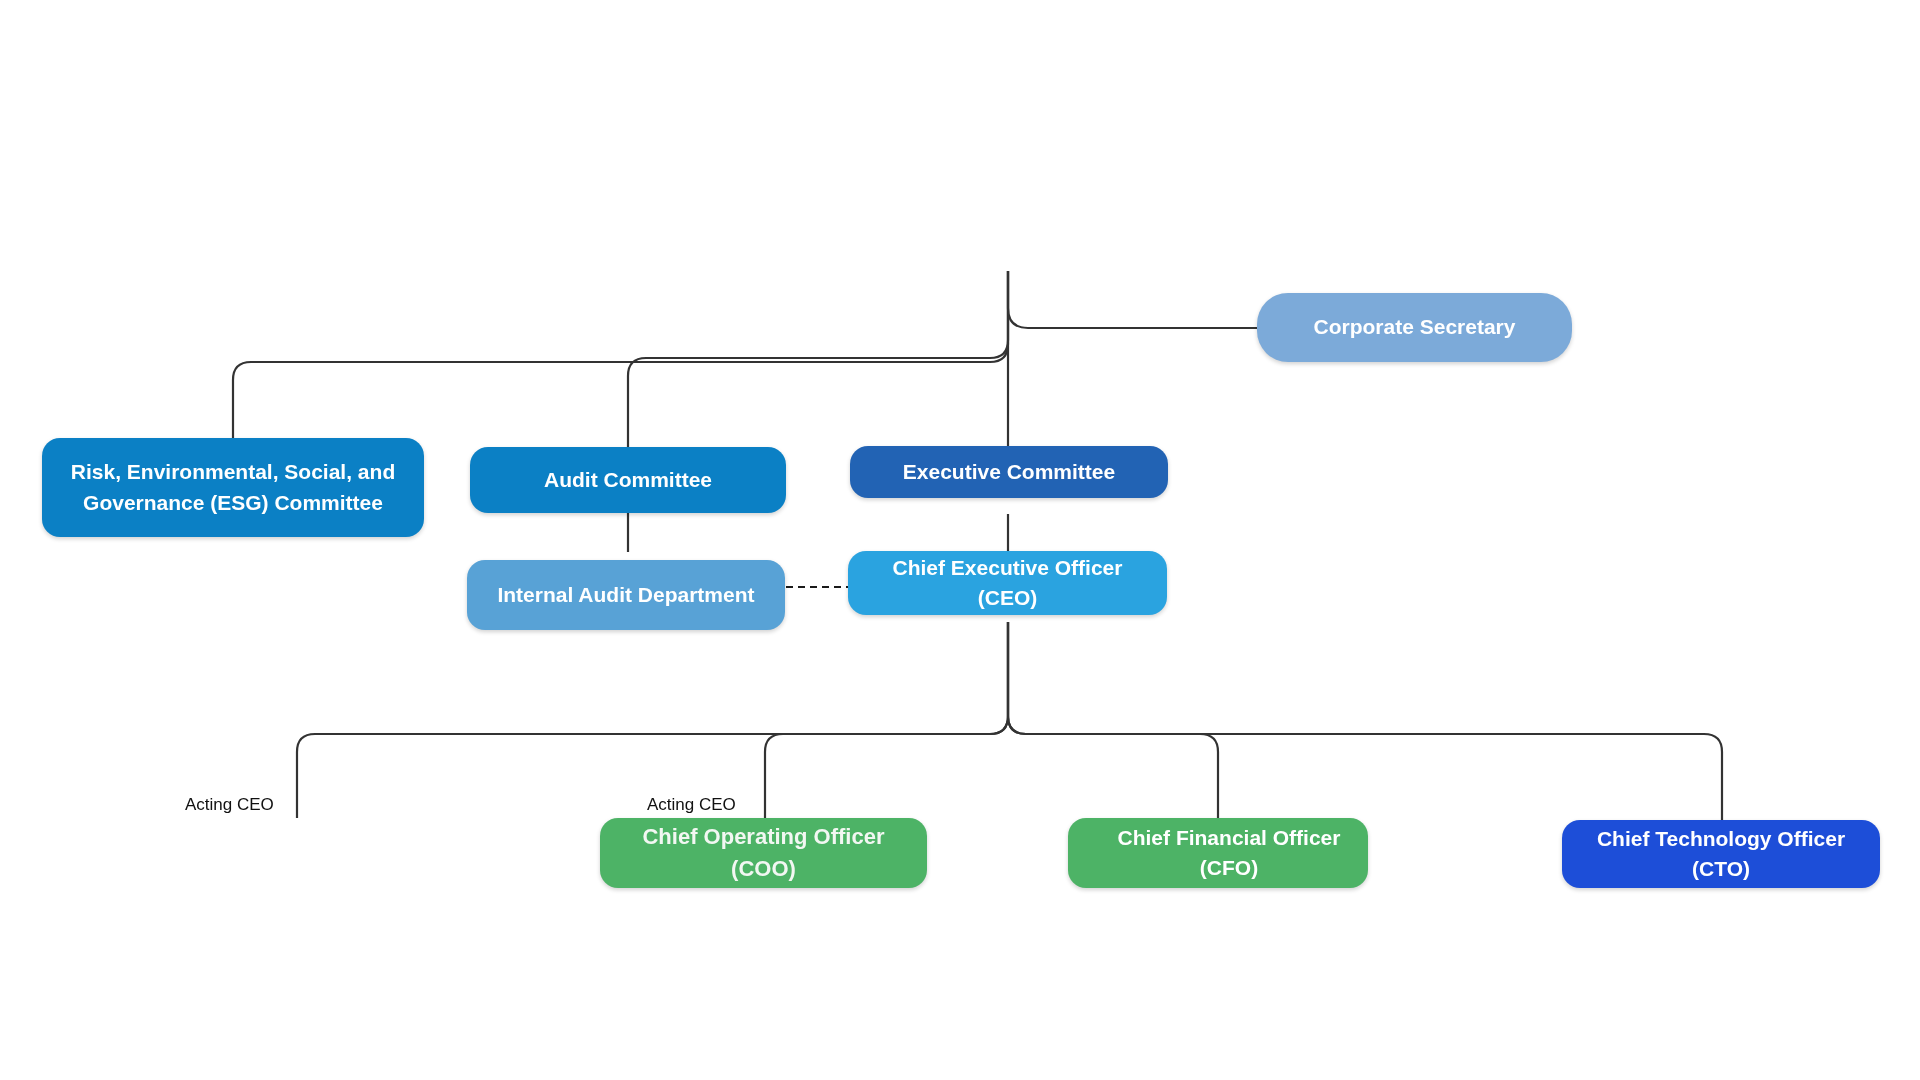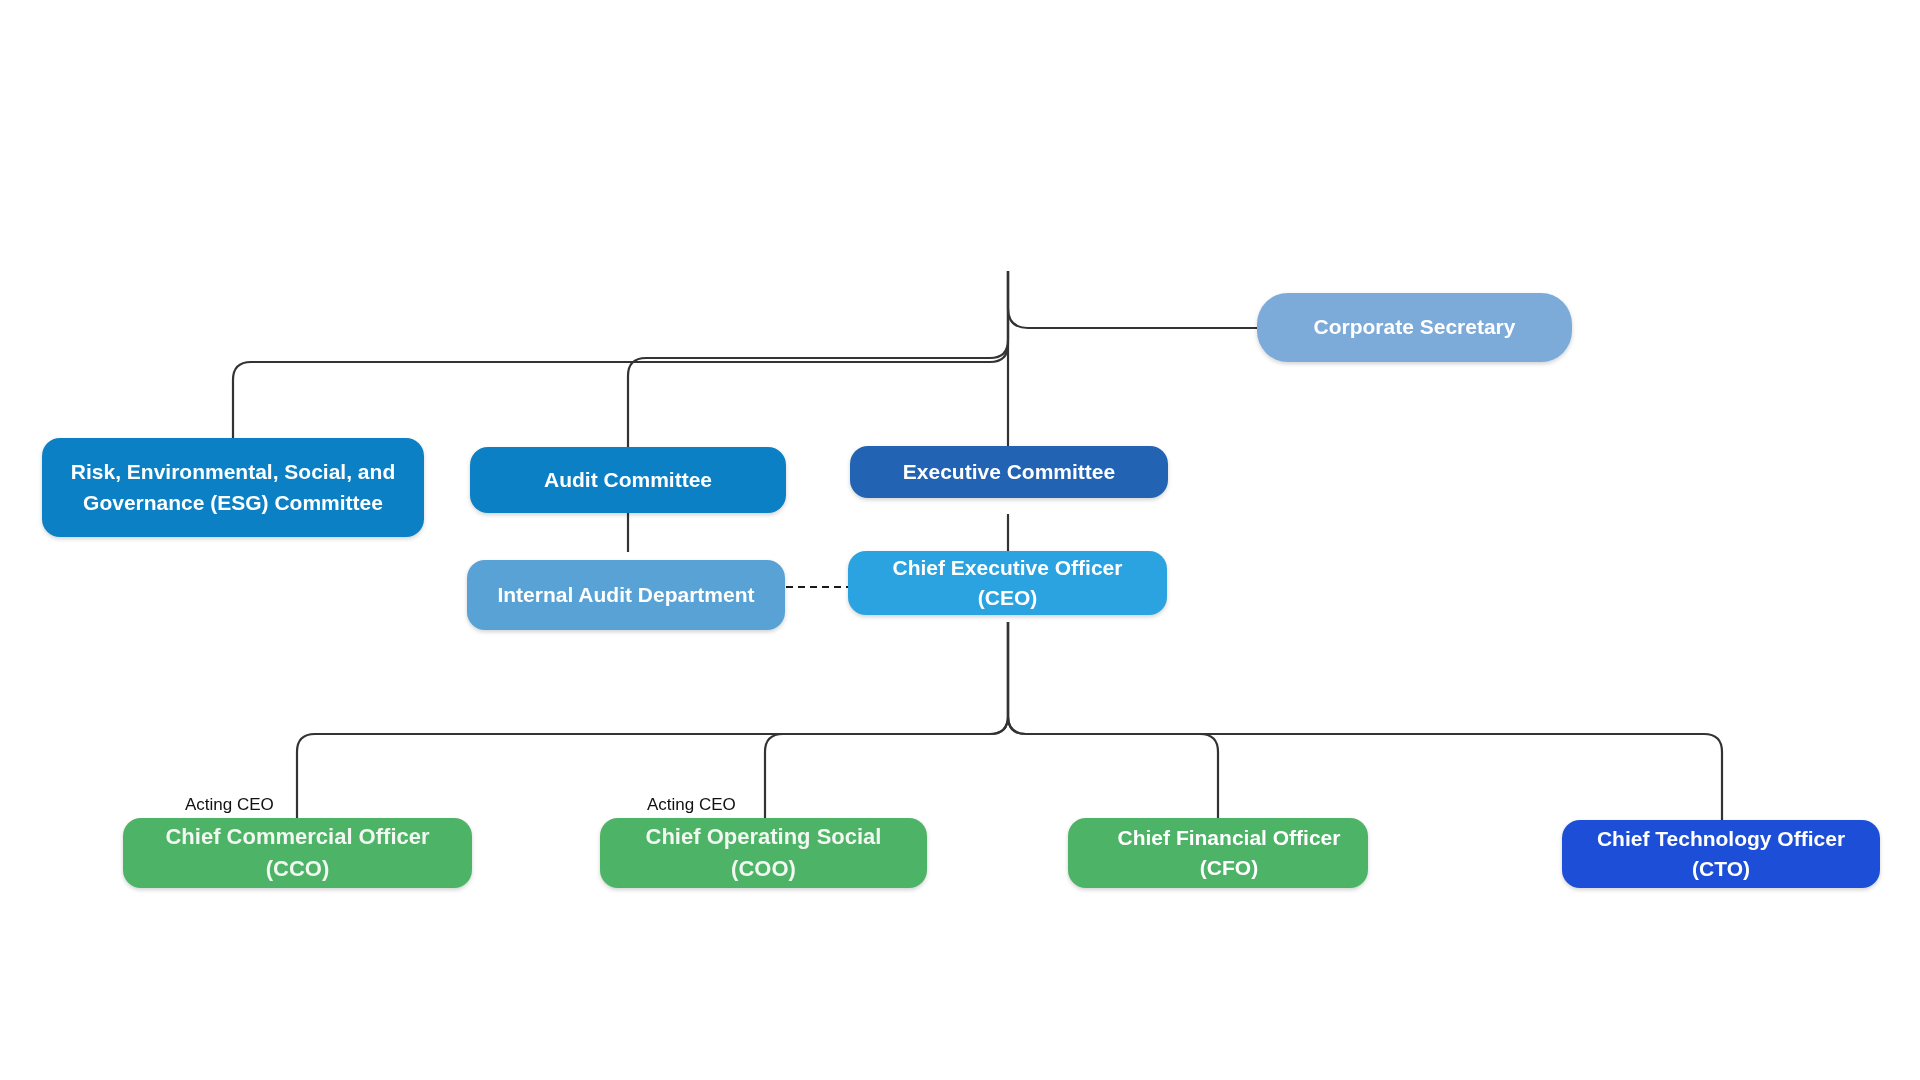--- a/index.html
+++ b/index.html
@@ -57,23 +57,22 @@
 
   <div class="node" id="node-esg-committee" style="background: rgb(11, 128, 197); color: rgb(255, 255, 255);">Risk, Environmental, Social, and
 Governance (ESG) Committee</div>
 
   <div class="node" id="node-executive-committee" style="background: rgb(34, 99, 180); color: rgb(255, 255, 255);">Executive Committee</div>
 
   <div class="node" id="node-internal-audit" style="background: rgb(88, 162, 214); color: rgb(255, 255, 255);">Internal Audit Department</div>
 
   <div class="node" id="node-ceo" style="background: rgb(42, 163, 224); color: rgb(255, 255, 255);">Chief Executive Officer (CEO)</div>
 
-  <div class="node" id="node-cco" style="background: rgb(77, 179, 102); color: rgb(242, 247, 242);">Chief Commercial Officer (CCO)</div>
 
-  <div class="node" id="node-coo" style="background: rgb(77, 179, 102); color: rgb(242, 247, 242);">Chief Operating Social (COO)</div>
+  <div class="node" id="node-coo" style="background: rgb(77, 179, 102); color: rgb(242, 247, 242);">Chief Operating Officer (COO)</div>
 
   <div class="node" id="node-cfo" style="background: rgb(77, 179, 102); color: rgb(255, 255, 255);">Chief Financial Officer (CFO)</div>
 
   <div class="node" id="node-cto" style="background: #1d4ed8; color: rgb(255, 255, 255);">Chief Technology Officer (CTO)</div>
 
   <div class="annotation" id="annotation-acting-ceo-cco">Acting CEO</div>
 
   <div class="annotation" id="annotation-acting-ceo-coo">Acting CEO</div>
 
 </div>

